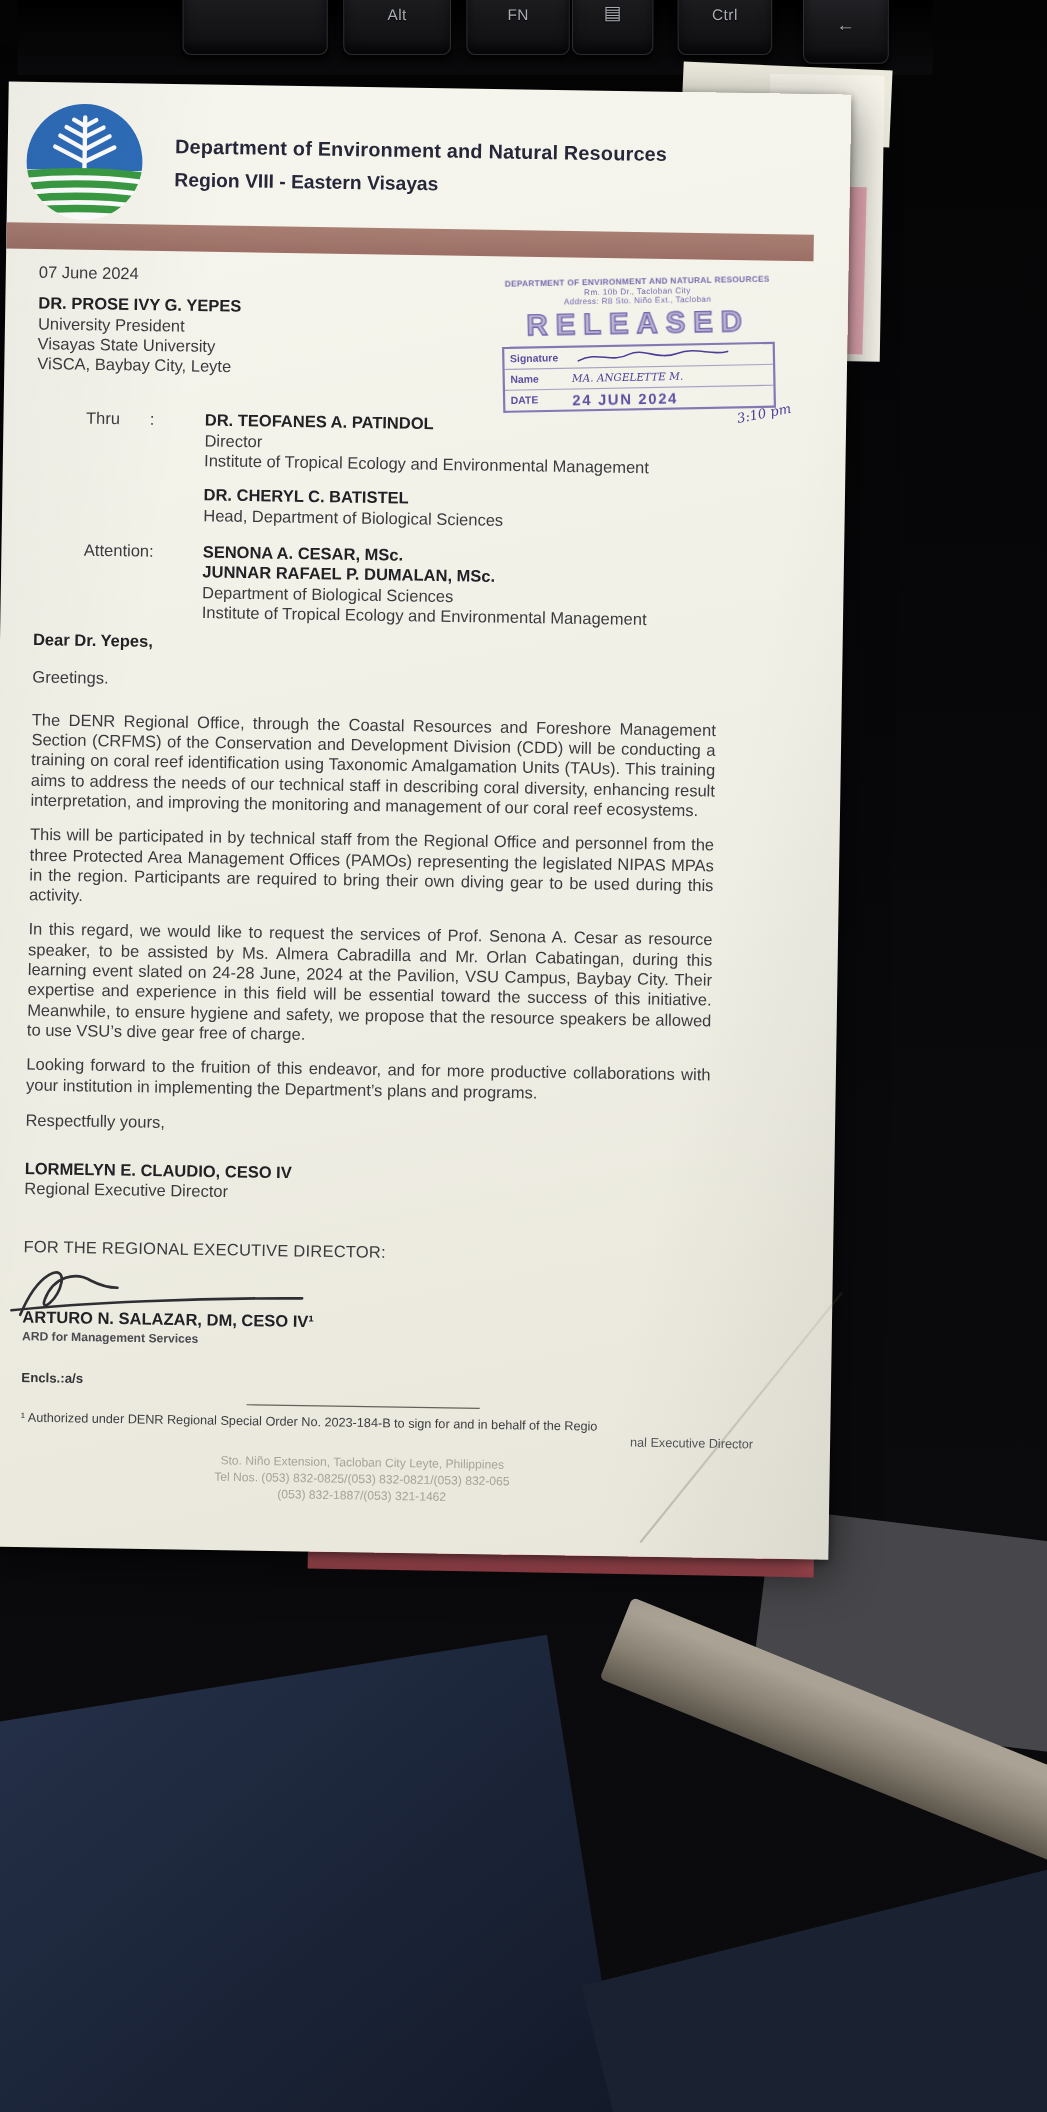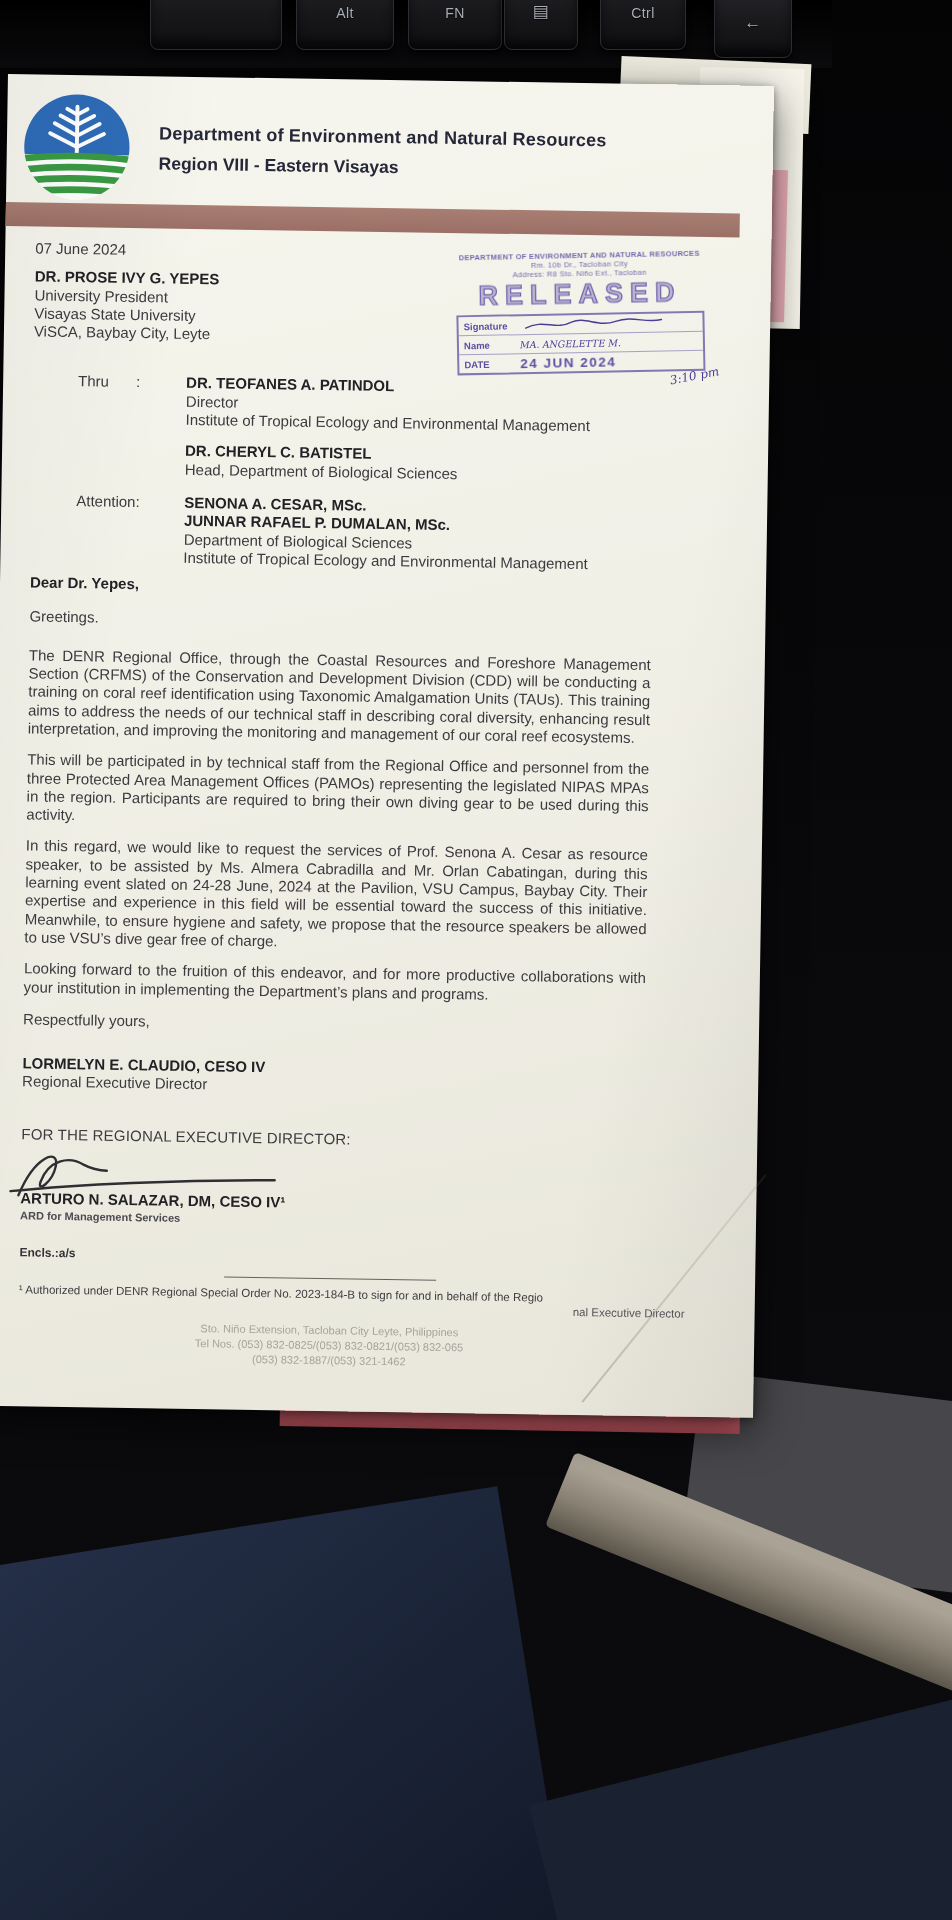--- a/index.html
+++ b/index.html
@@ -1,21 +1,21 @@
 <!DOCTYPE html>
 <html><head>
 <meta charset="utf-8">
 <style>
   html,body{margin:0;padding:0;background:#050506;}
   .scene{position:relative;width:952px;height:1920px;overflow:hidden;
          background:linear-gradient(180deg,#040405 0%,#0a0a0d 55%,#0b0b0e 100%);
          font-family:"Liberation Sans",sans-serif;}
 
   
-  .keyboard{position:absolute;left:0;top:0;width:832px;height:68px;z-index:2;
+  .keyboard{position:absolute;left:16px;top:0;width:832px;height:68px;z-index:2;
             background:linear-gradient(#000,#0b0b0d);}
   .key{position:absolute;top:-26px;height:74px;border-radius:8px;
        background:linear-gradient(180deg,#242428 0%,#17171a 55%,#101013 100%);
        border:1px solid #2c2c31;
        box-shadow:0 3px 6px rgba(0,0,0,.85), inset 0 -8px 10px rgba(0,0,0,.55);
        color:#a9aeb6;display:flex;justify-content:center;align-items:flex-start;}
   .keylabel{padding-top:30px;font-size:14px;letter-spacing:.4px;text-shadow:0 1px 1px #000;}
   .key-blank{left:150px;width:130px;}
   .key-alt{left:296px;width:96px;}
   .key-fn{left:408px;width:92px;}

